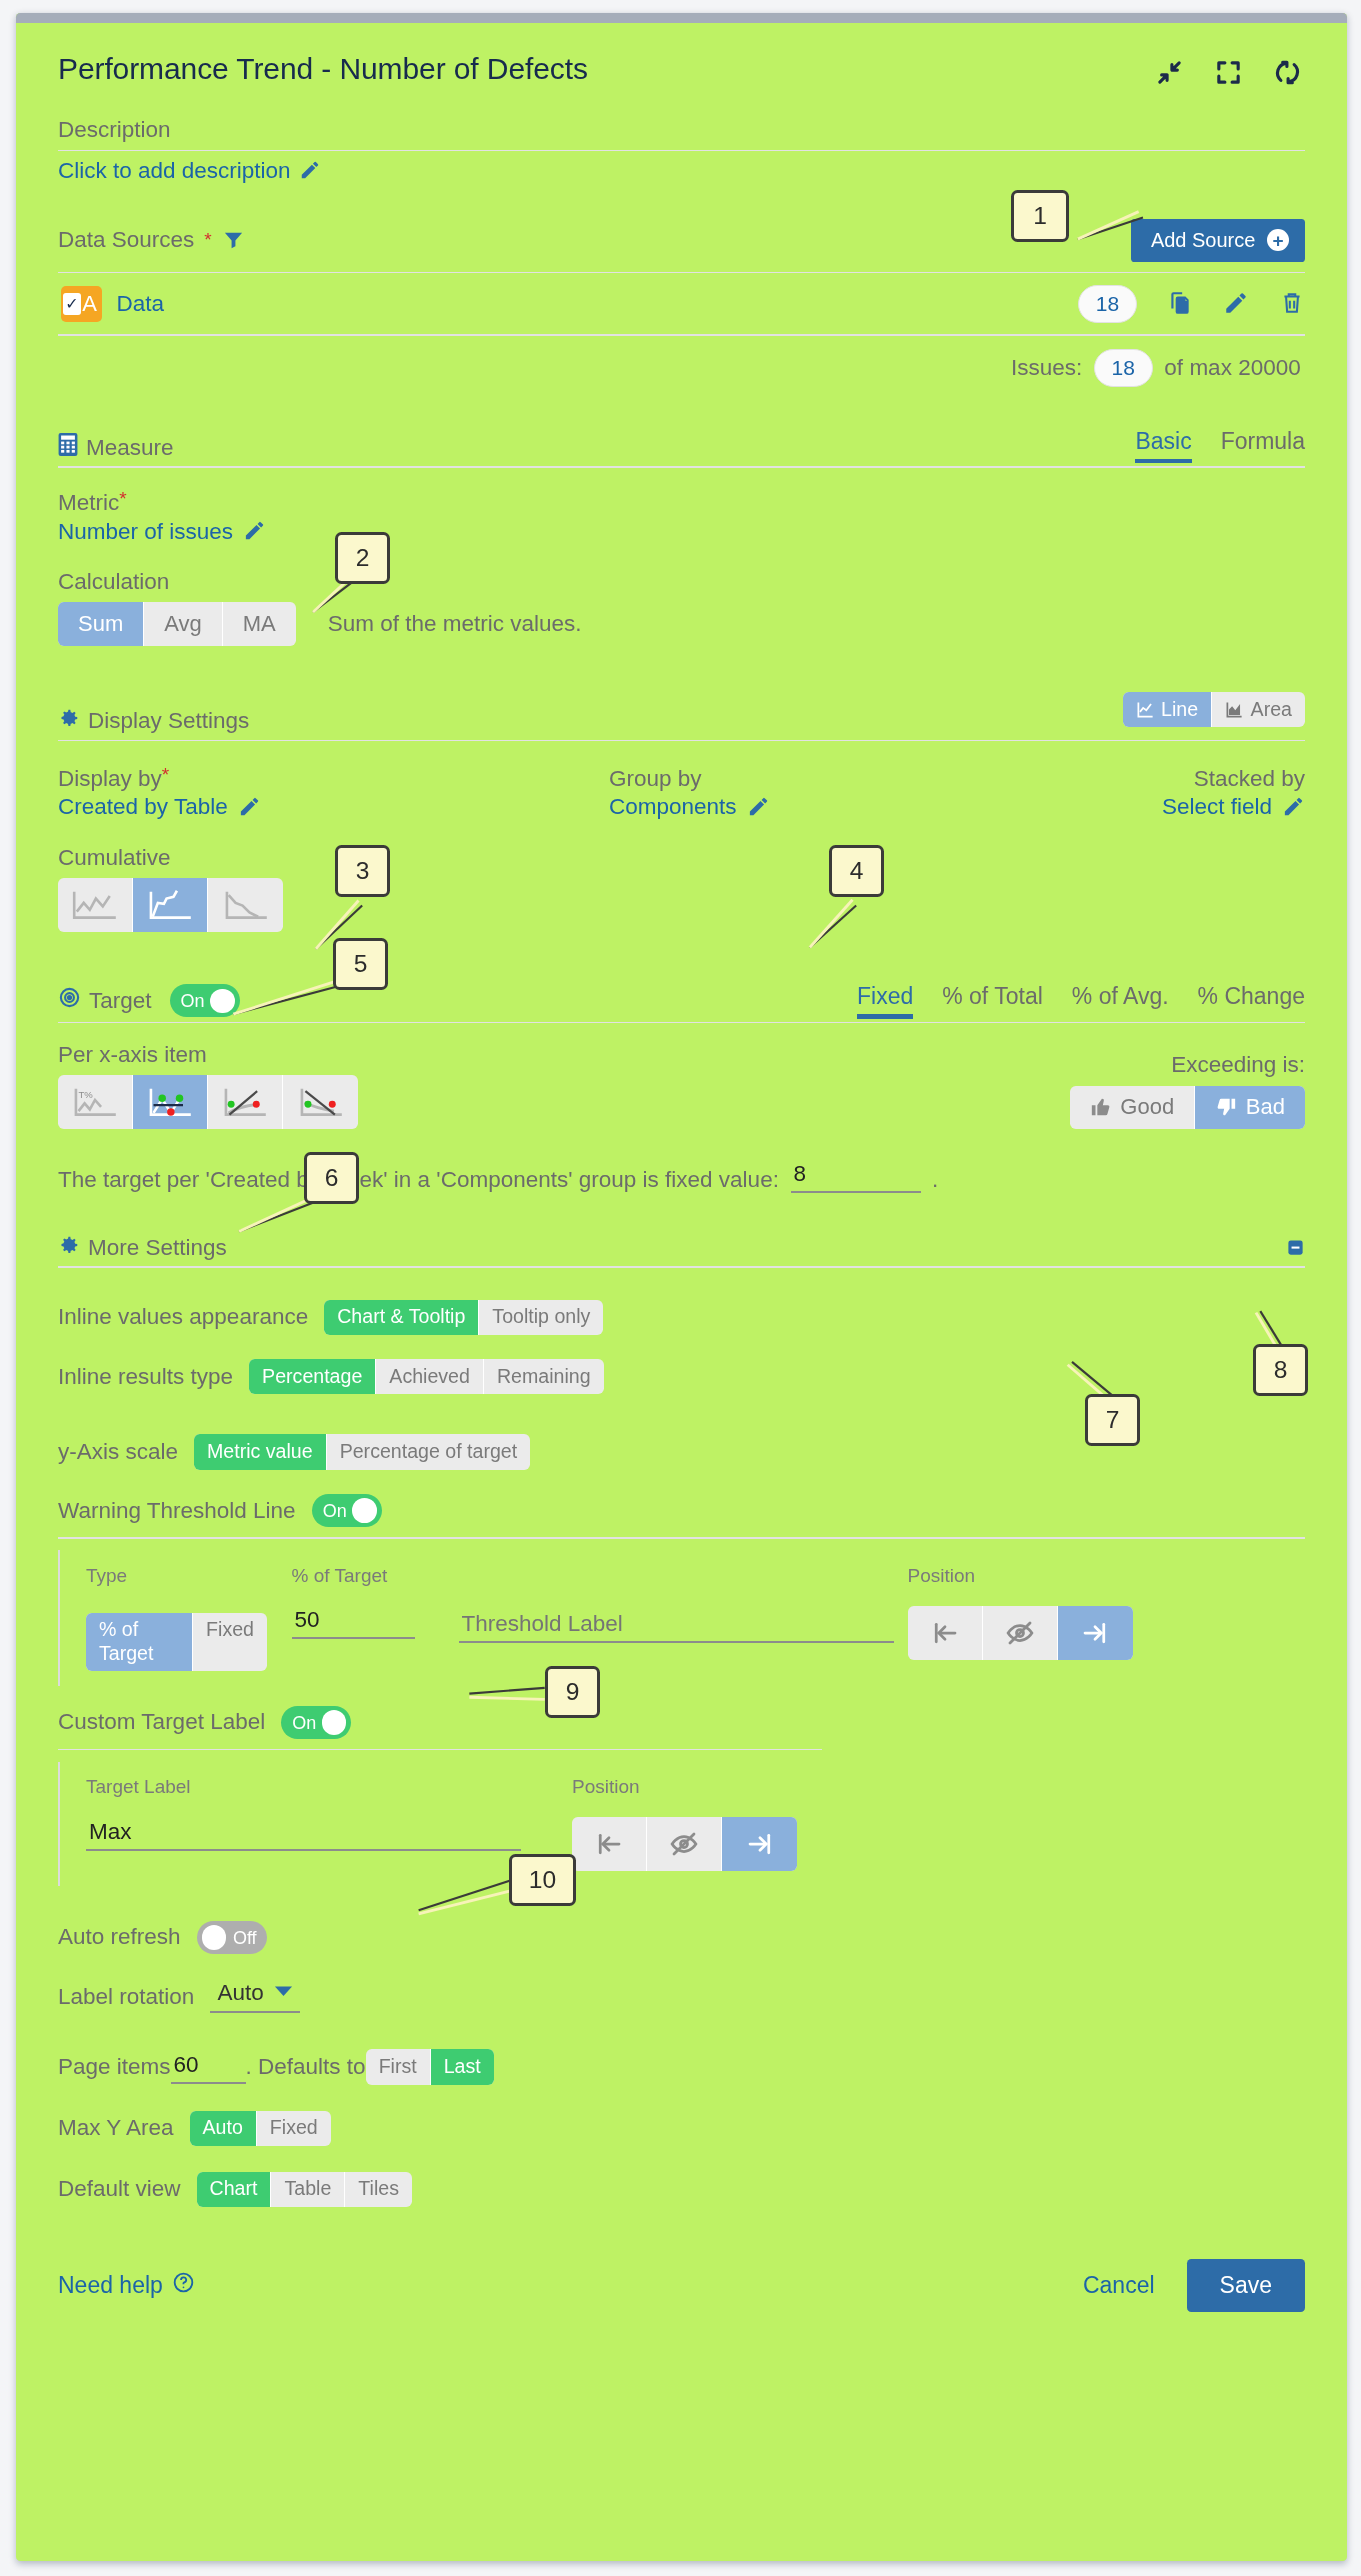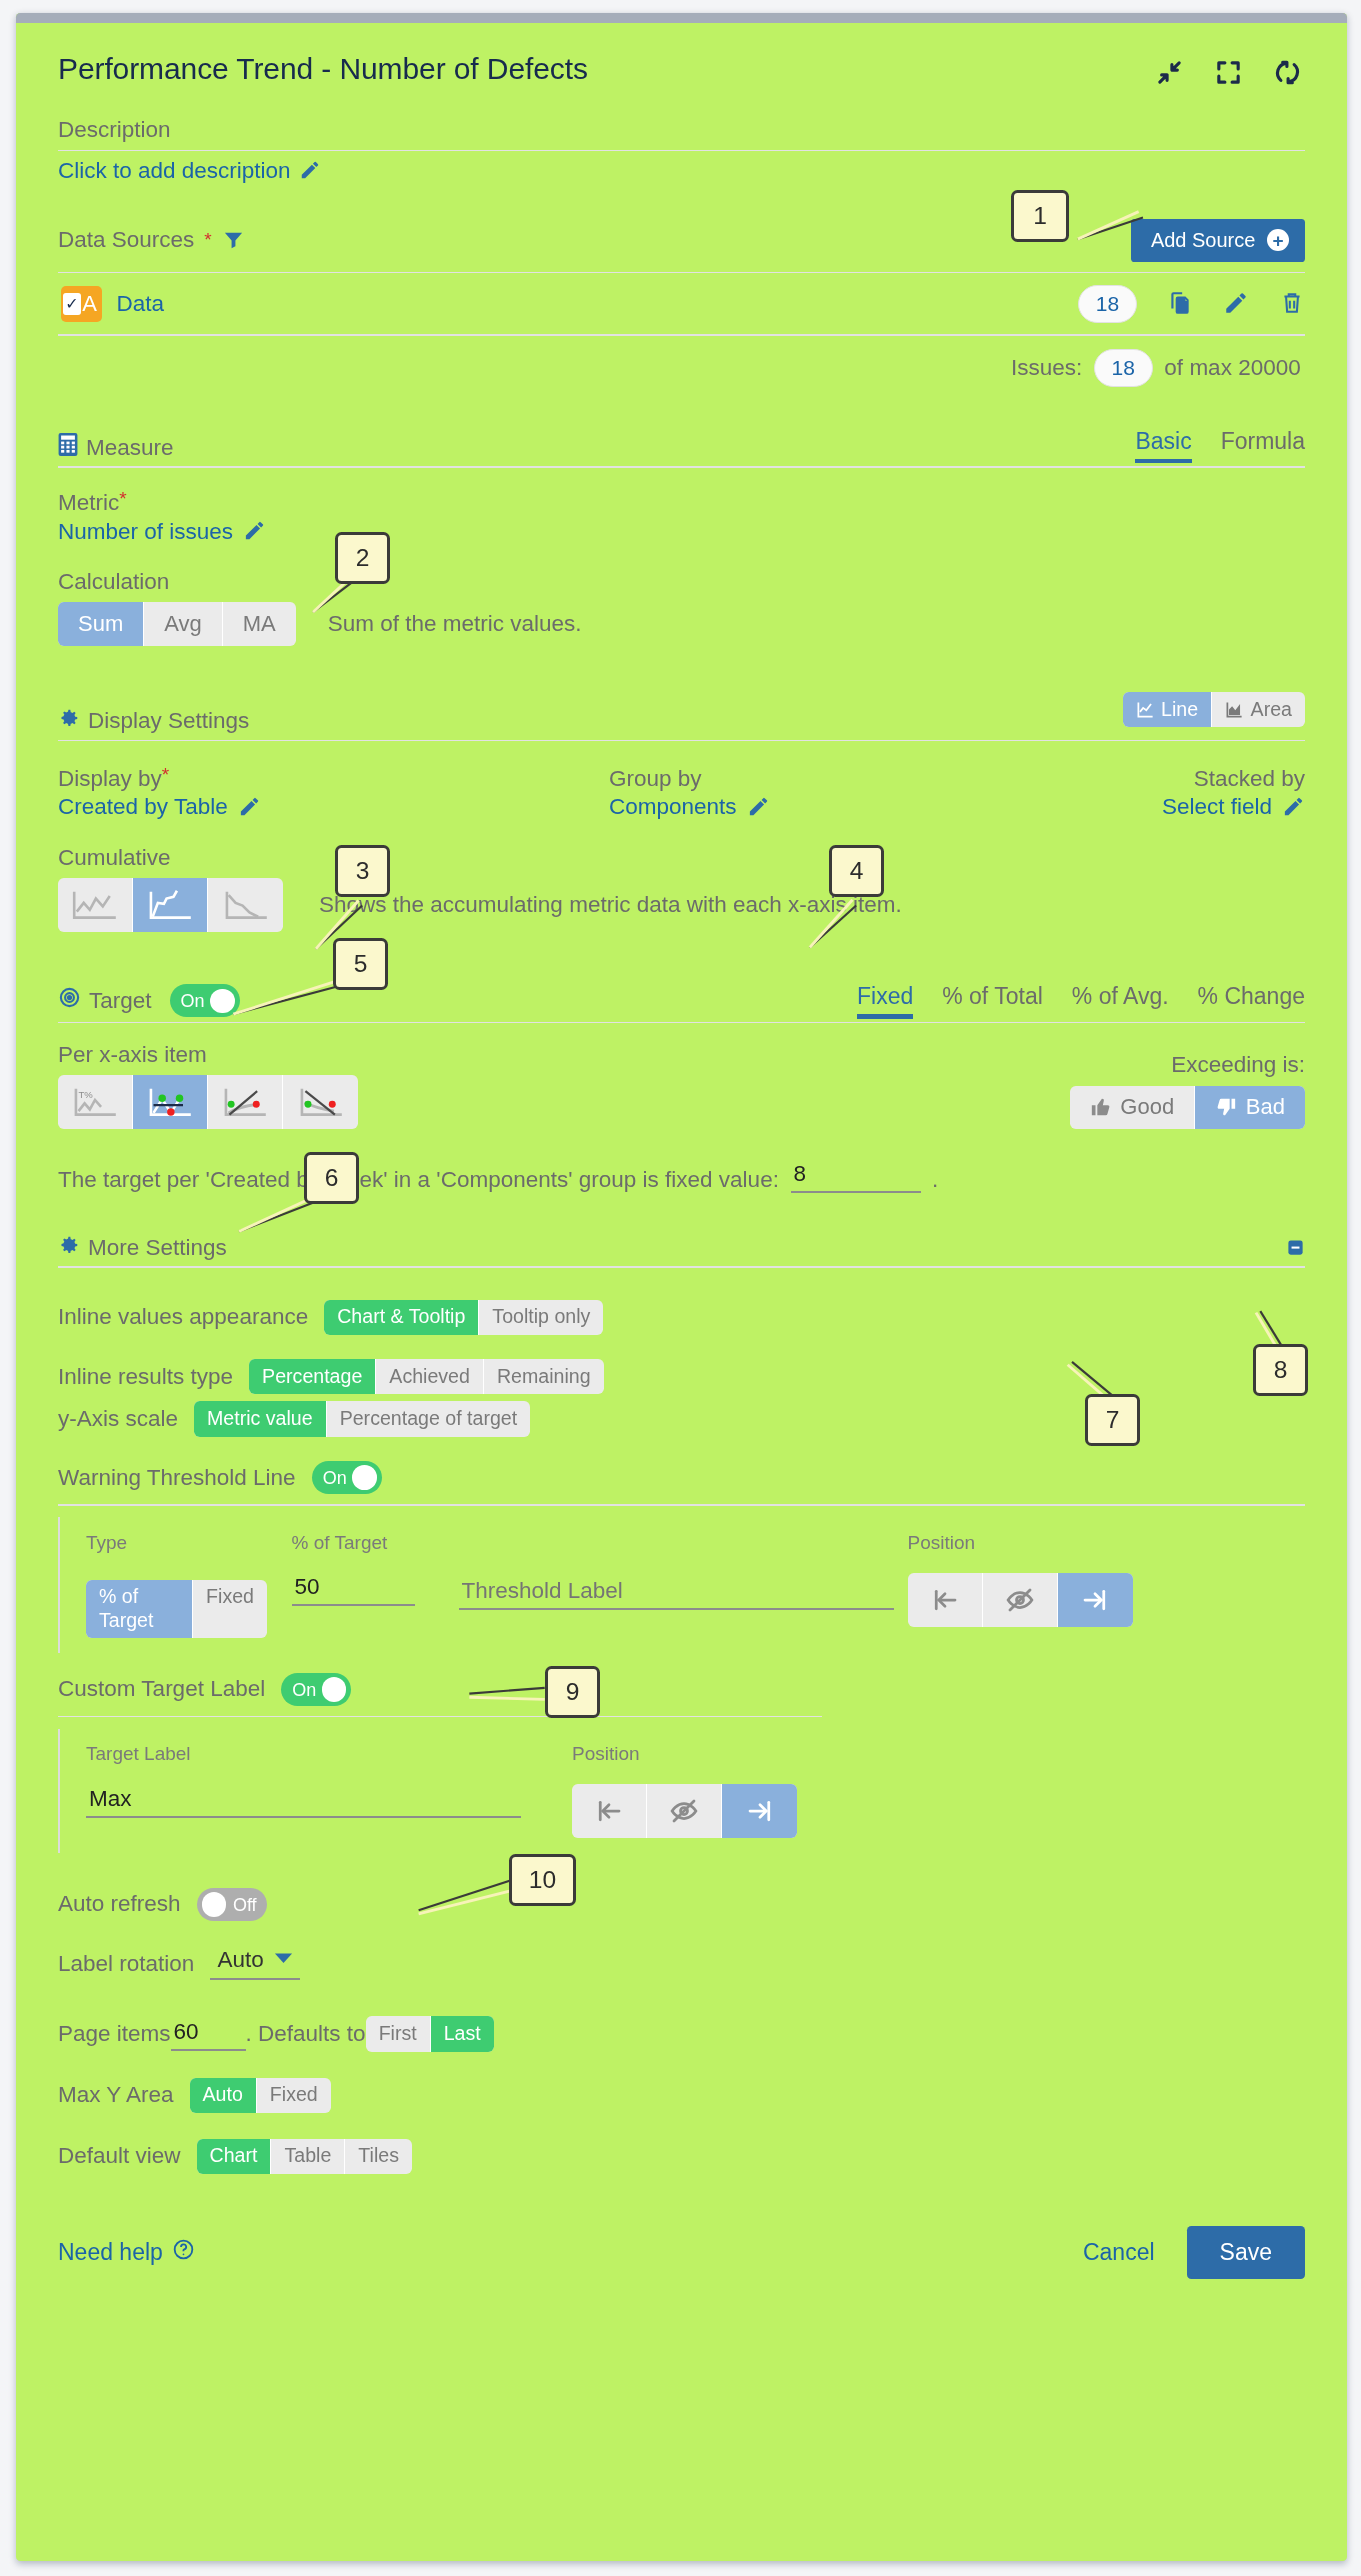--- a/index.html
+++ b/index.html
@@ -374,21 +374,20 @@
                     <path d="M10 33l6-16 7 1 3-6 8-2 4-7"></path>
                   </svg>
             </div>
             <div>
               <svg width="52" height="35" viewBox="0 0 60 40" fill="none" stroke="#b5b5b5" stroke-width="3">
                     <path d="M8 4v30h46"></path>
                     <path d="M10 8l8 9 8 3 8 8 10 5"></path>
                   </svg>
             </div>
           </div>
-          <span class="lbl">Shows the accumulating metric data with each x-axis item.</span>
         </div>
       </div>
     </div>
 
     <div class="sect" style="margin-top:51px">
       <div class="sect-head">
         <div class="sect-title">
           <span>
             <svg width="23" height="23" viewBox="0 0 24 24" fill="none" stroke="#2d6ca8" stroke-width="2.2">
                   <circle cx="12" cy="12" r="9"></circle>
@@ -507,21 +506,21 @@
 
       <div style="display:flex;align-items:center;gap:16px;margin-top:24.6px">
         <span class="lbl">Inline results type</span>
         <div class="seg seg-sm">
           <div class="on-green">Percentage</div>
           <div>Achieved</div>
           <div>Remaining</div>
         </div>
       </div>
 
-      <div style="display:flex;align-items:center;gap:16px;margin-top:7px">
+      <div style="display:flex;align-items:center;gap:16px;margin-top:40px">
         <span class="lbl">y-Axis scale</span>
         <div class="seg seg-sm">
           <div class="on-green">Metric value</div>
           <div>Percentage of target</div>
         </div>
       </div>
 
       <div style="display:flex;align-items:center;gap:16px;margin-top:24.6px">
         <span class="lbl">Warning Threshold Line</span>
         <span class="tgl on">

